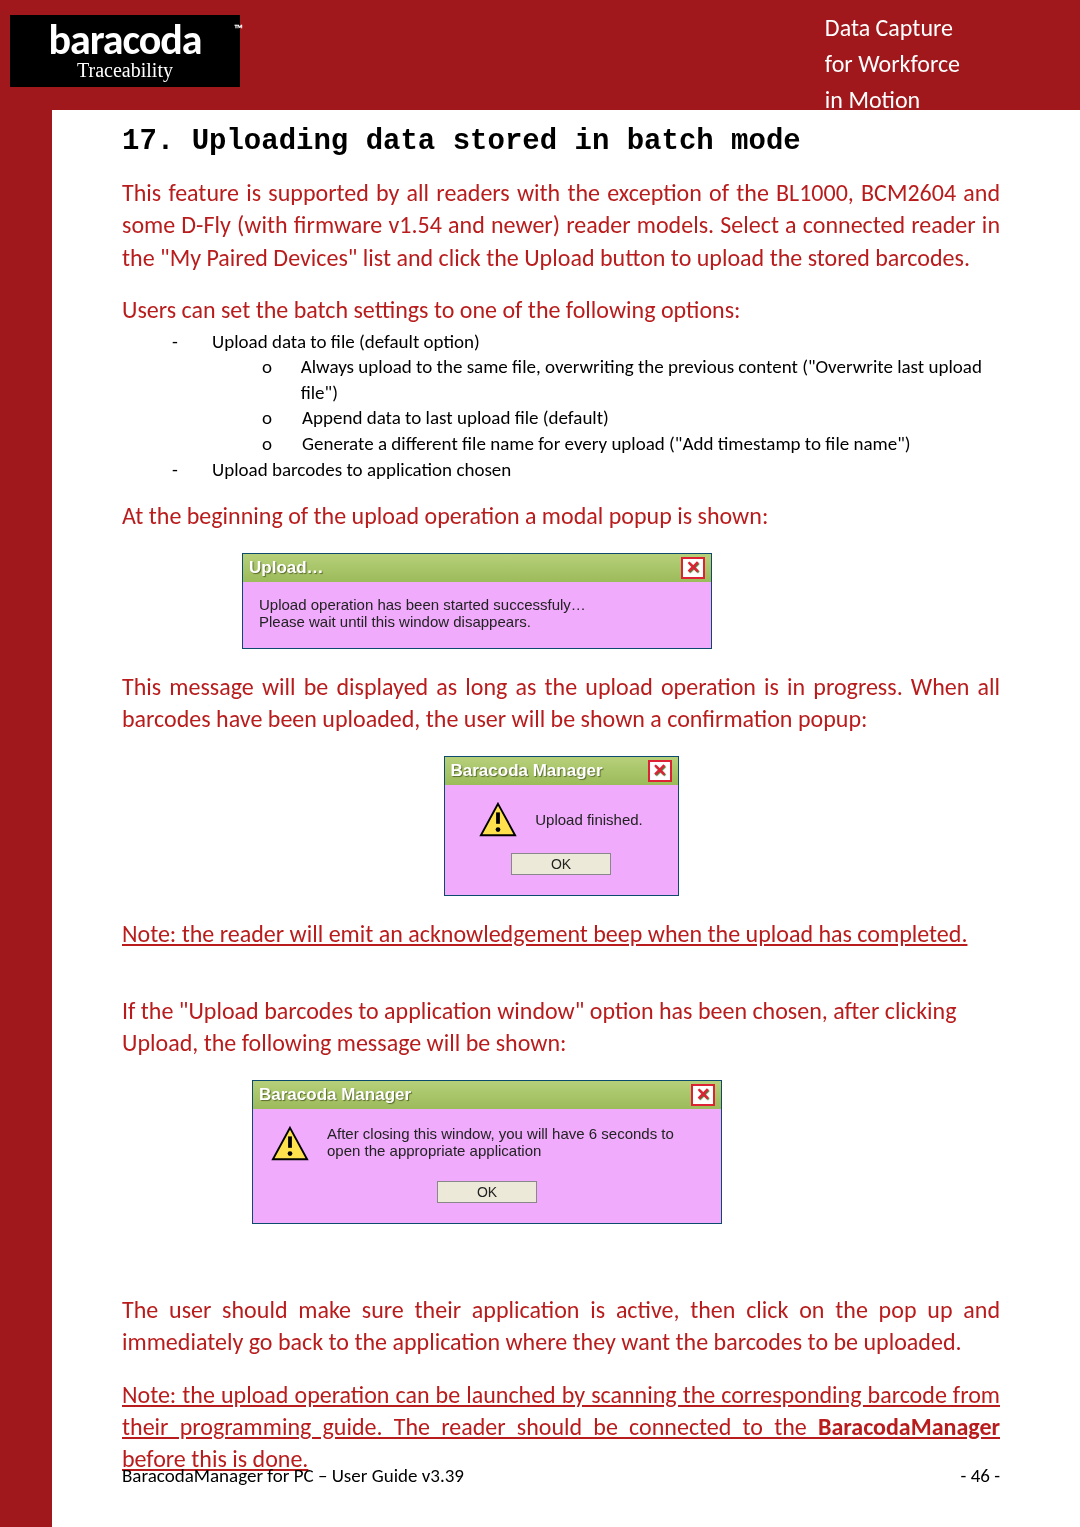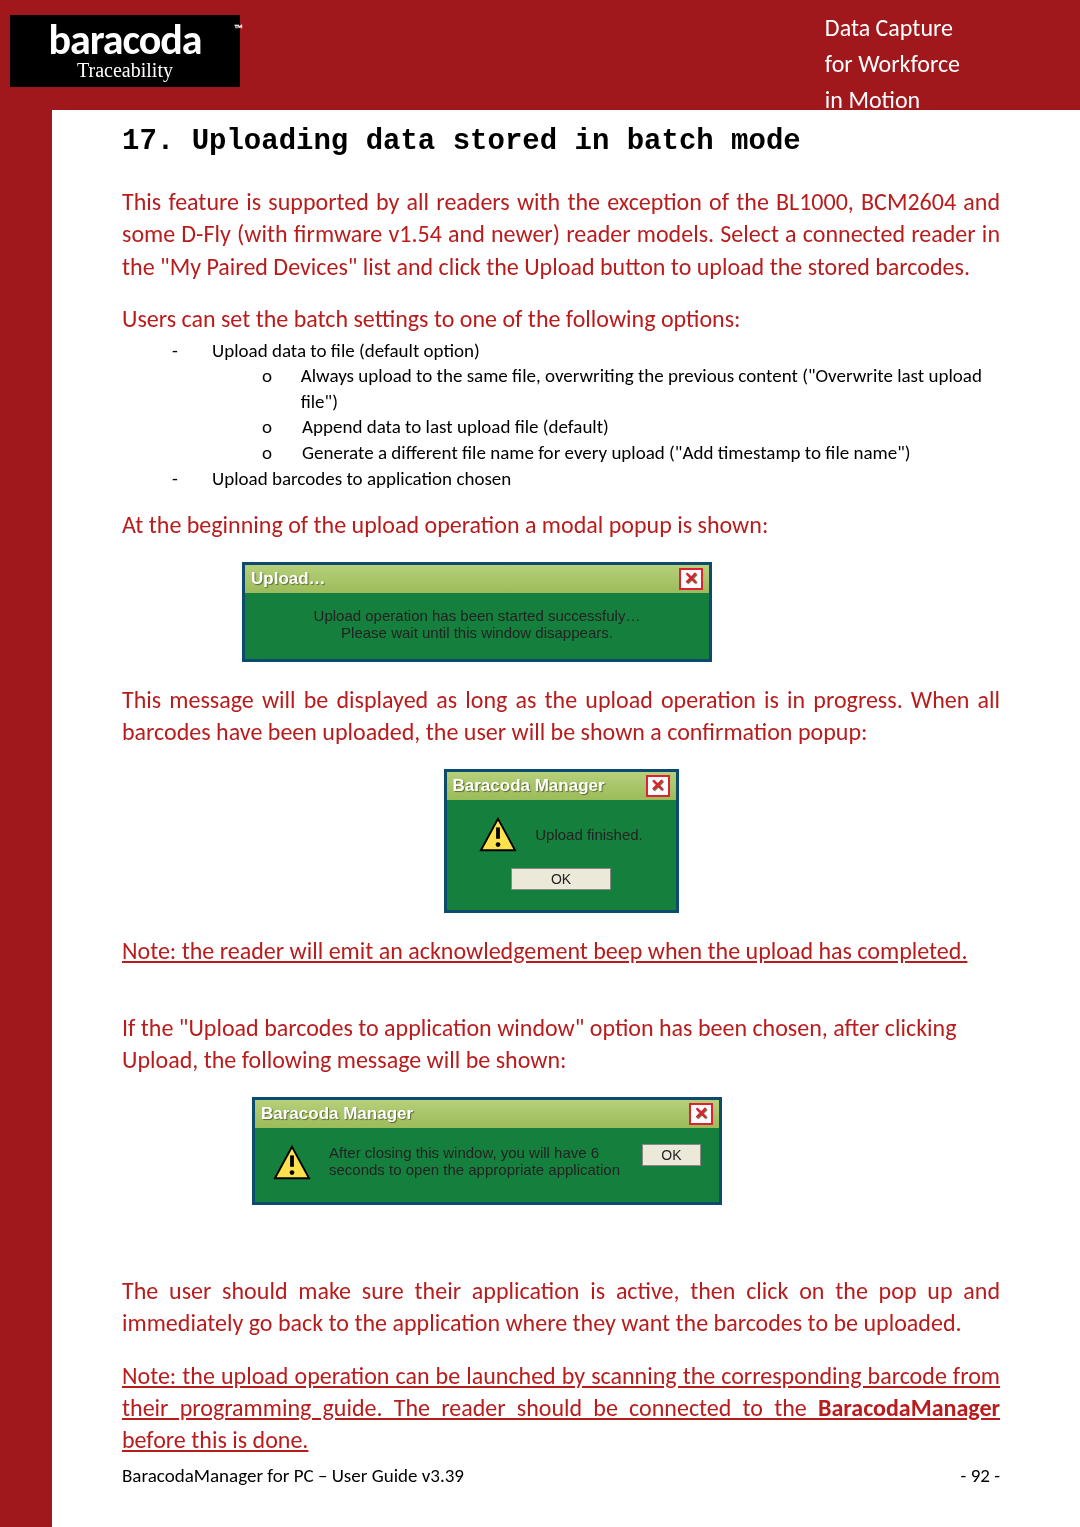--- a/index.html
+++ b/index.html
@@ -63,21 +63,21 @@
     width: 1028px;
     height: 1417px;
     background: #fff;
     padding: 15px 80px 40px 70px;
   }
   .heading {
     font-family: "Courier New", monospace;
     font-size: 29px;
     font-weight: bold;
     color: #000;
-    margin-bottom: 28px;
+    margin-bottom: 19px;
   }
   .body-text {
     font-size: 24px;
     color: #b91c1c;
     line-height: 1.35;
     margin-bottom: 20px;
     margin-top: 6px;
   }
   .justify { text-align: justify; }
   .bullet-block { margin-left: 35px; margin-bottom: 18px; }
@@ -85,22 +85,22 @@
   .dash { width: 55px; padding-left: 15px; }
   .sub-block { margin-left: 90px; }
   .sub-item { display: flex; font-size: 19px; line-height: 1.35; }
   .circle { width: 55px; padding-left: 15px; }
   .underline { text-decoration: underline; }
   .dialog1-wrap { text-align: left; margin: 8px 0 22px 120px; }
   .dialog2-wrap { text-align: center; margin: 10px 0 22px 0; }
   .dialog3-wrap { text-align: left; margin: 12px 0 70px 130px; }
   .dlg {
     display: inline-block;
-    background: #15803d;
-    border: 3px solid #0c4a6e;
+    background: #f0abfc;
+    border: 1px solid #0c4a6e;
     text-align: left;
     font-family: Tahoma, Arial, sans-serif;
   }
   .dlg-title {
     background: linear-gradient(to bottom, #b6d07a 0%, #9cbb5a 100%);
     color: #fff;
     text-shadow: 1px 1px 1px #5a6b2e;
     font-weight: bold;
     font-size: 17px;
     padding: 3px 6px;
@@ -122,26 +122,26 @@
   }
   .dlg-body {
     padding: 16px 18px 20px 18px;
     font-size: 15px;
     color: #222;
     display: flex;
     align-items: flex-start;
     gap: 18px;
   }
   .dlg1 { width: 470px; }
-  .dlg1 .dlg-body { display: block; padding: 14px 16px 18px 16px; text-align: center; }
+  .dlg1 .dlg-body { display: block; padding: 14px 16px 18px 16px; }
   .dlg2 { width: 235px; }
   .dlg2 .dlg-body { flex-direction: column; align-items: center; gap: 14px; }
   .dlg2-row { display: flex; align-items: center; gap: 18px; }
   .dlg3 { width: 470px; }
-  .dlg3 .dlg-body { }
+  .dlg3 .dlg-body { flex-direction: column; }
   .dlg3-row { display: flex; align-items: flex-start; gap: 18px; }
   .warn-icon {
     width: 38px; height: 38px;
     flex-shrink: 0;
   }
   .ok-btn {
     display: block;
     width: 100px;
     margin: 0 auto;
     padding: 2px 2px;
@@ -277,16 +277,16 @@
   </div>
 
   <p class="body-text justify">The user should make sure their application is active, then click on the pop up and immediately go back to the application where they want the barcodes to be uploaded.</p>
 
   <p class="body-text justify underline">
     <span>Note: the upload operation can be launched by scanning the corresponding barcode from their programming guide. The reader should be connected to the </span><b>BaracodaManager</b><span> before this is done.</span>
   </p>
 
   <div class="footer">
     <span>BaracodaManager for PC – User Guide v3.39</span>
-    <span>- 92 -</span>
+    <span>- 46 -</span>
   </div>
 
 </div>
 
 </body></html>

